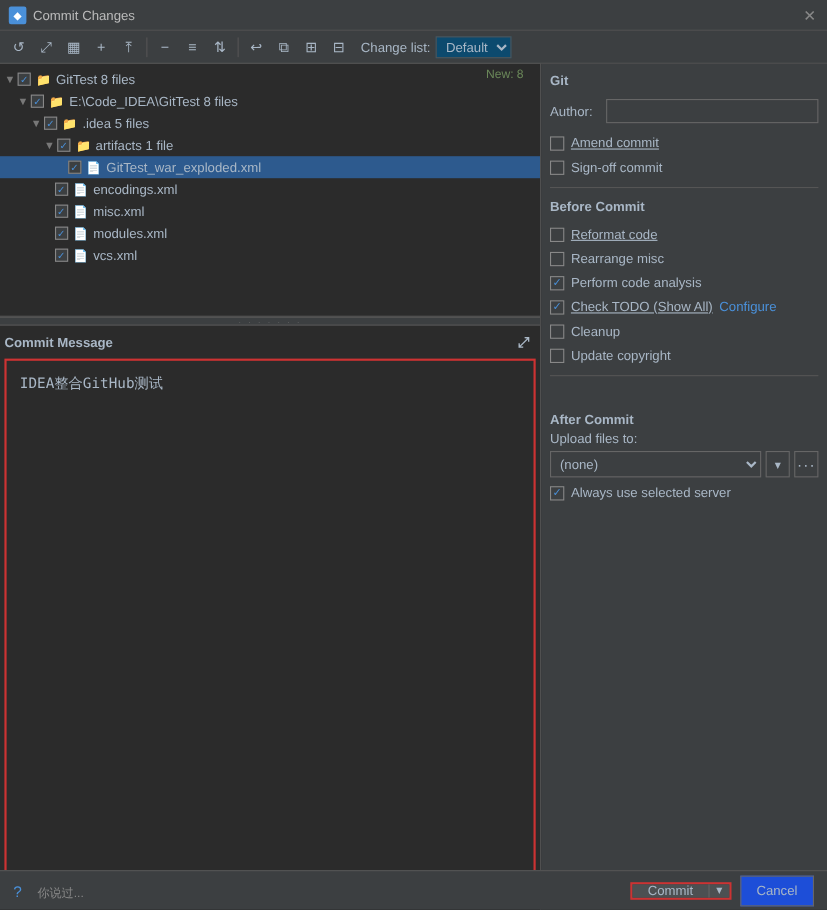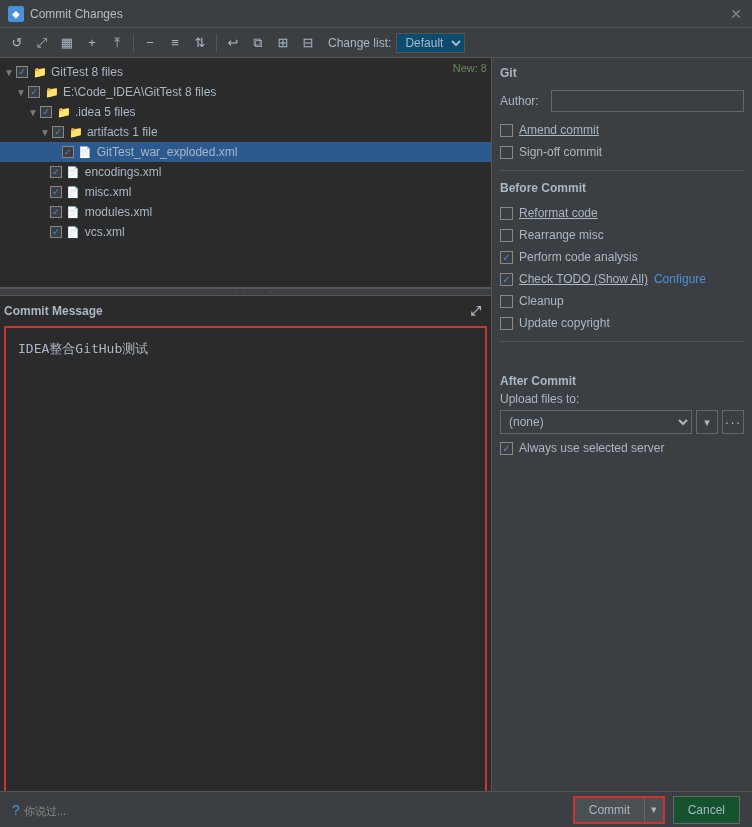--- a/index.html
+++ b/index.html
@@ -146,21 +146,21 @@
       margin-right: 3px;
       display: inline-flex;
       align-items: center;
       justify-content: center;
       font-size: 11px;
     }
     .folder-icon { color: #f0a030; }
     .xml-icon { color: #e8bf6a; }
     .new-badge {
       position: absolute;
-      right: 4px;
+      right: 15px;
       top: 4px;
       color: #6a8759;
       font-size: 11px;
     }
 
     
     .resize-handle {
       height: 8px;
       background: #3c3f41;
       border-top: 1px solid #555;
@@ -340,21 +340,21 @@
     .help-icon {
       color: #4a90d9;
       font-size: 14px;
       margin-right: auto;
       cursor: pointer;
     }
     .btn-commit {
       display: flex;
       align-items: stretch;
       border: 2px solid #cc3333;
-      height: 28px;
+      height: 16px;
     }
     .btn-commit-main {
       background: #4c5052;
       color: #a9b7c6;
       padding: 0 14px;
       font-size: 12px;
       border: none;
       cursor: pointer;
       display: flex;
       align-items: center;
@@ -364,21 +364,21 @@
       color: #a9b7c6;
       padding: 0 6px;
       font-size: 11px;
       border: none;
       border-left: 1px solid #666;
       cursor: pointer;
       display: flex;
       align-items: center;
     }
     .btn-cancel {
-      background: #14532d;
+      background: #1d4ed8;
       color: #a9b7c6;
       padding: 0 14px;
       font-size: 12px;
       border: 1px solid #666;
       cursor: pointer;
       height: 28px;
     }
   </style>
 </head>
 <body>
@@ -557,19 +557,19 @@
       <div class="option-row" style="margin-top:6px">
         <div class="option-checkbox checked">✓</div>
         <span class="option-label">Always use selected server</span>
       </div>
     </div>
   </div>
 </div>
 
 <div class="bottom-bar">
   <span class="help-icon">?</span>
-  <span style="position:absolute;left:24px;bottom:8px;color:#888;font-size:11px">你说过...</span>
+  <span style="position:absolute;left:34px;bottom:8px;color:#888;font-size:11px">你说过...</span>
   <div class="btn-commit">
     <button class="btn-commit-main">Commit</button>
     <button class="btn-commit-arrow">▾</button>
   </div>
   <button class="btn-cancel">Cancel</button>
 </div>
 
 </body></html>

